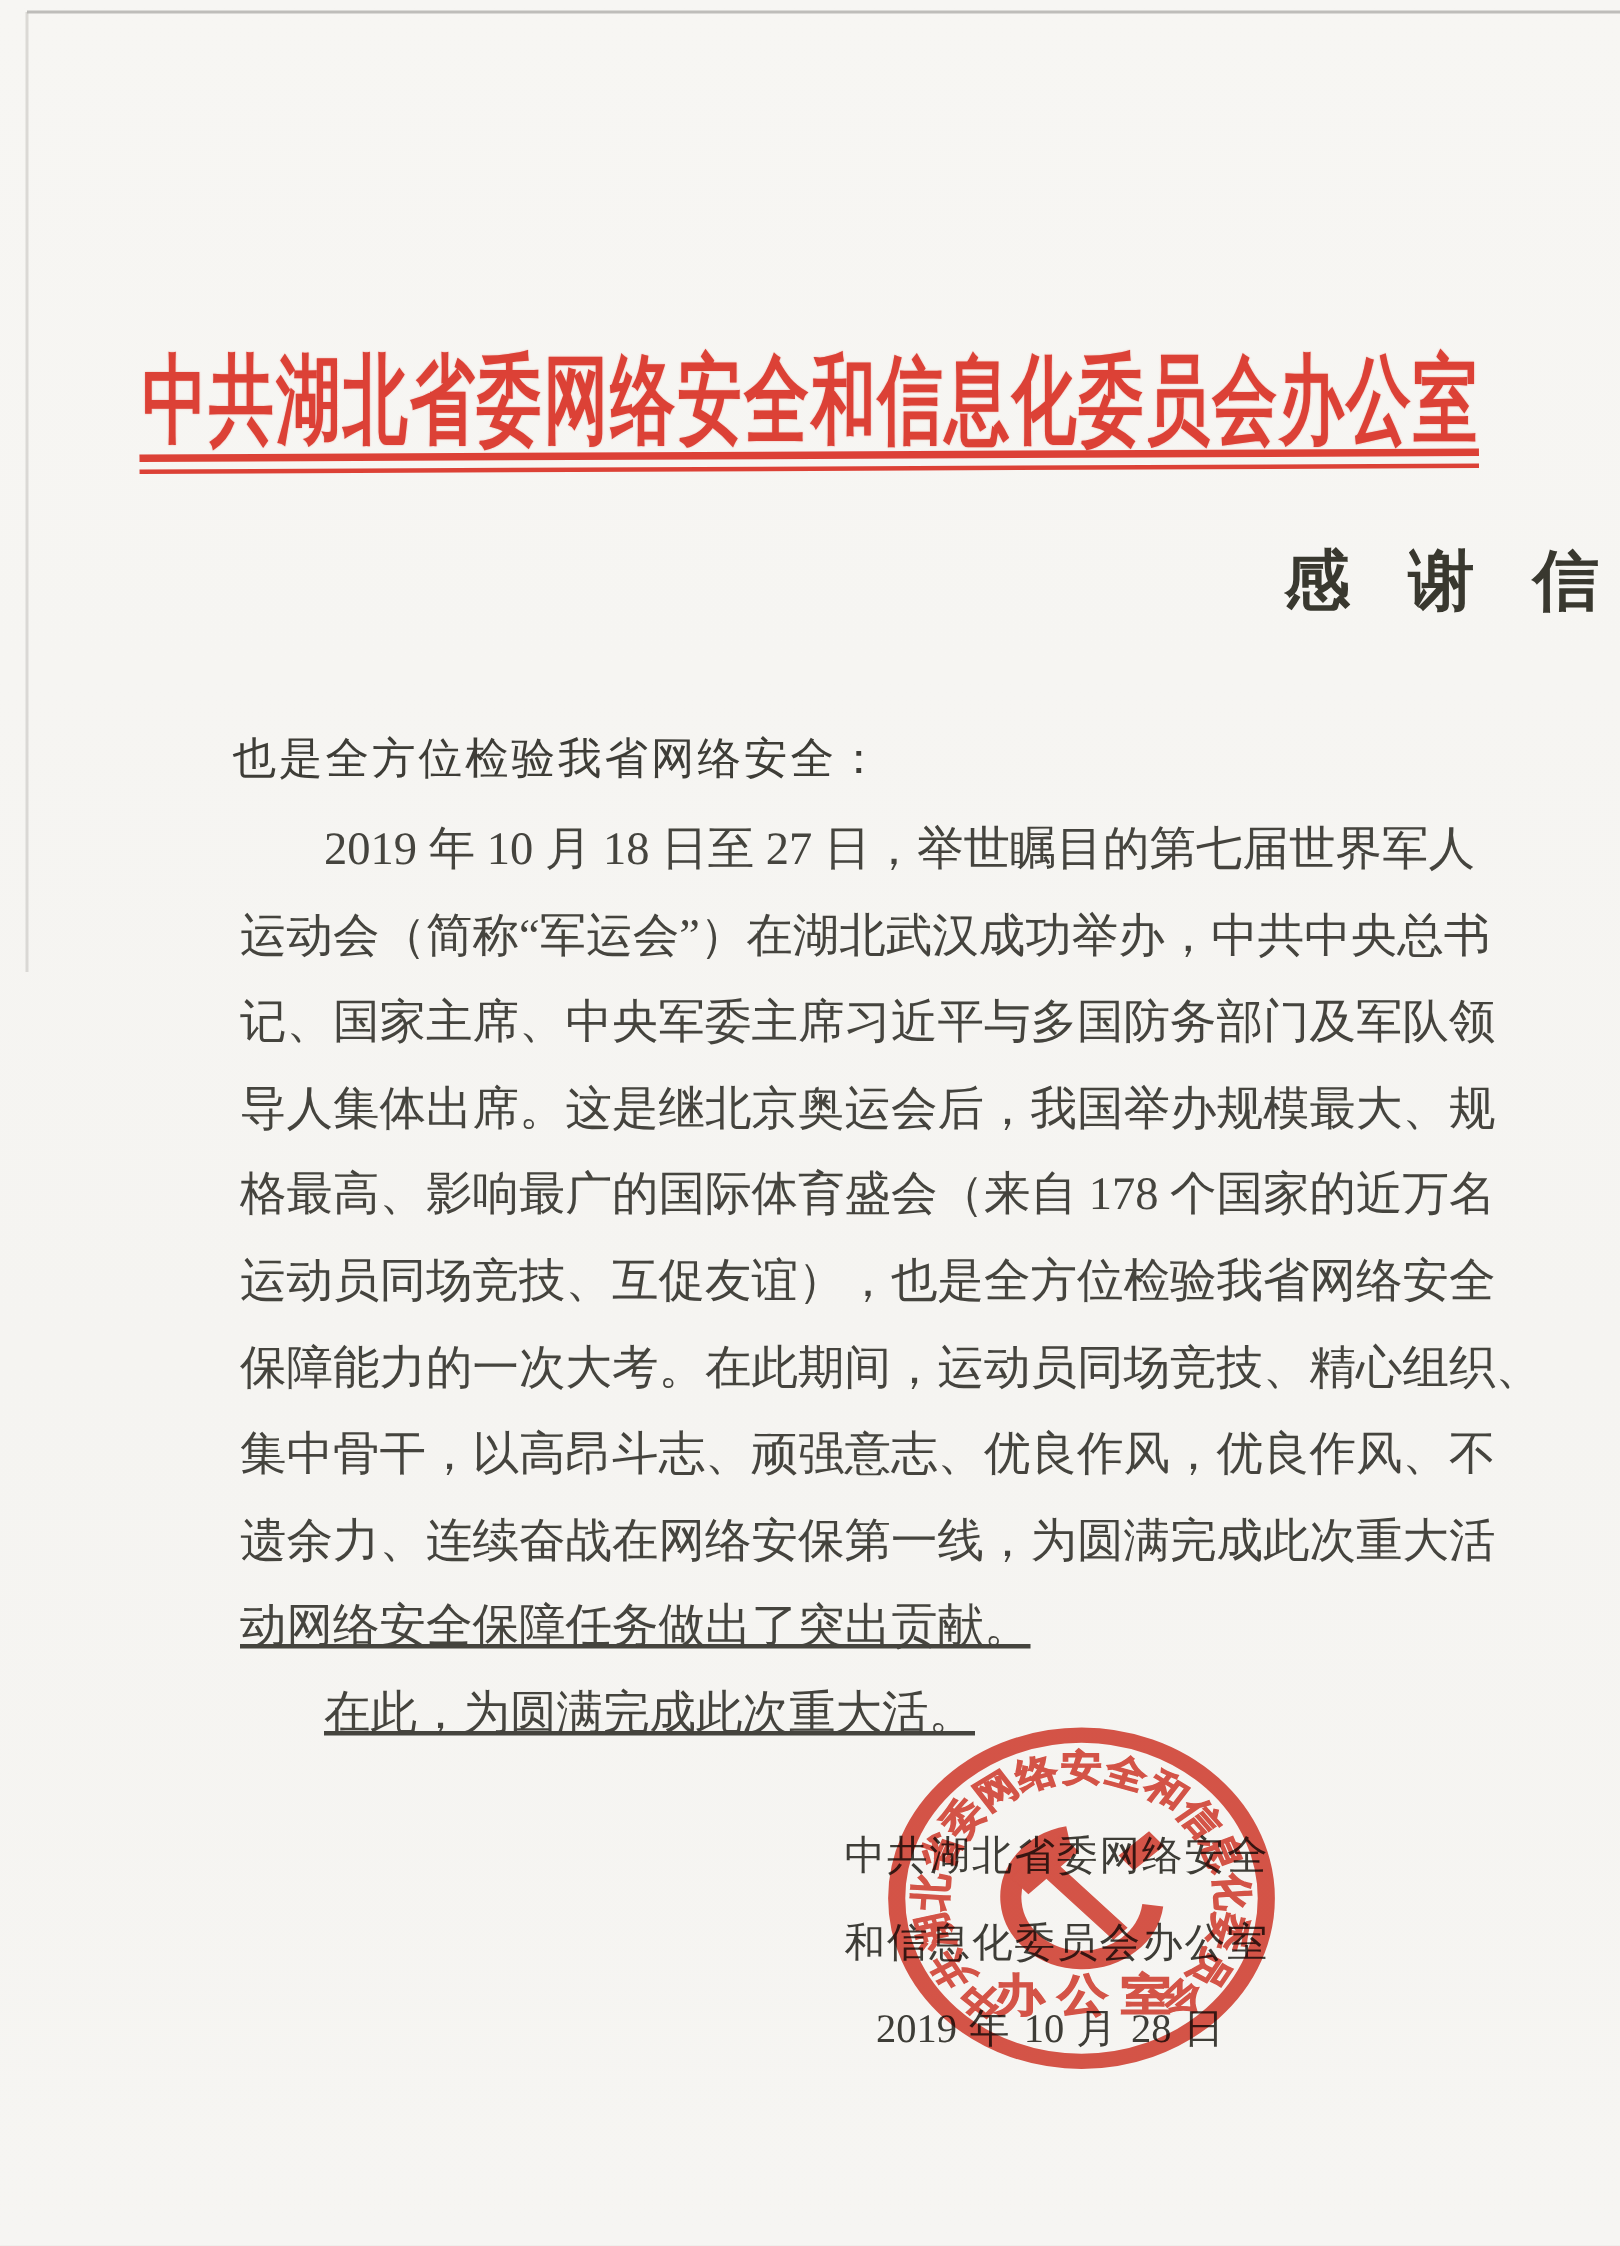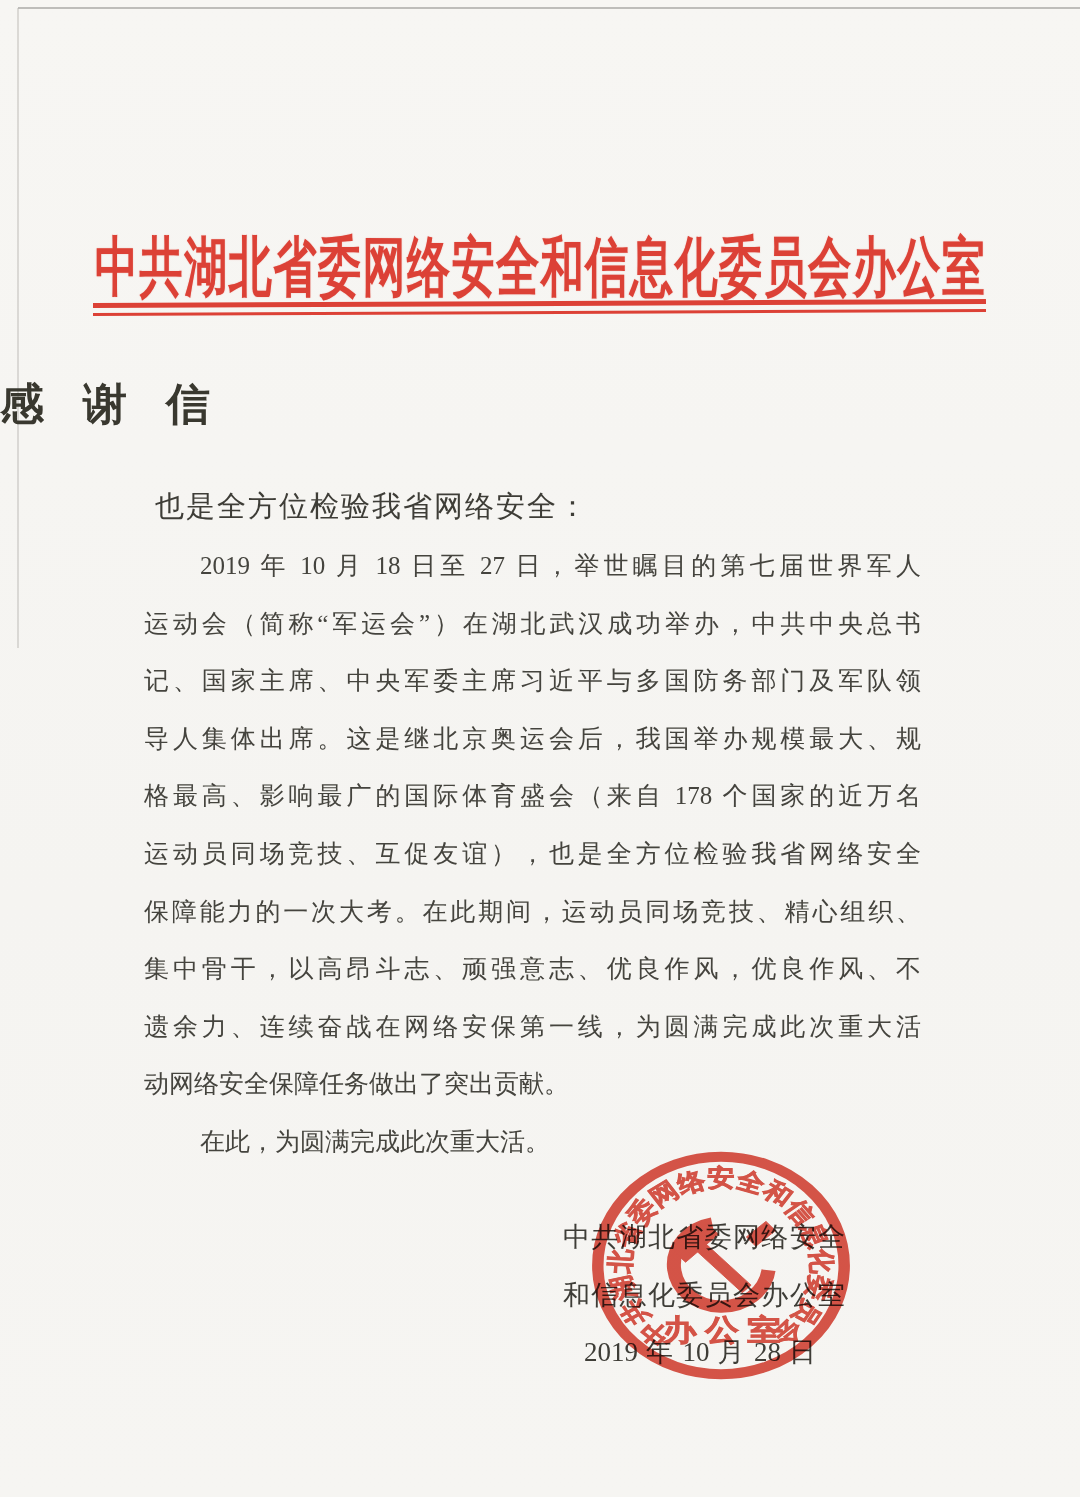--- a/index.html
+++ b/index.html
@@ -34,40 +34,40 @@
     text-shadow: 0 0 1px rgba(220,60,48,.4);
   }
   .rule-wrap {
     position: absolute; top: 301px; left: 93px; width: 893px;
     transform: rotate(-0.25deg);
   }
   .rule-thick { height: 5px; margin-bottom: 5px; }
   .rule-thin  { height: 3px; }
   
   .letter-title {
-    position: absolute; top: 375px; left: 0; width: 1080px;
-    text-align: left; font-size: 44px; font-weight: bold;
+    position: absolute; top: 358px; left: 0; width: 1080px;
+    text-align: right; font-size: 44px; font-weight: bold;
     letter-spacing: 14px; color: #39382f;
   }
   
   .salutation {
     position: absolute; top: 478px; left: 155px; width: 800px;
     font-size: 29px; color: #3e3d37; letter-spacing: 2px;
     height: 56px; line-height: 56px;
   }
   .letter-body {
-    position: absolute; top: 537px; left: 144px; width: 777px;
-    color: #45443e; font-size: 25px;
+    position: absolute; top: 537px; left: 160px; width: 777px;
+    color: #45443e; font-size: 31px;
   }
   .bline {
     height: 57.6px; line-height: 57.6px; white-space: nowrap;
     text-align: justify; text-align-last: justify;
   }
   .bline.indent { padding-left: 56px; }
-  .bline.last { text-align-last: left; white-space: normal; }
+  .bline.last { text-align-last: left; white-space: normal; text-decoration: underline; }
   
   .signature-block { position: absolute; top: 1209px; left: 563px; color: #3e3d37; }
   .sig-line {
     width: 282px; height: 57.6px; line-height: 57.6px;
     font-size: 27px; text-align: justify; text-align-last: justify;
   }
   .sig-date {
     width: 232px; height: 57.6px; line-height: 57.6px;
     margin-left: 21px; font-size: 27px;
     text-align: justify; text-align-last: justify;

